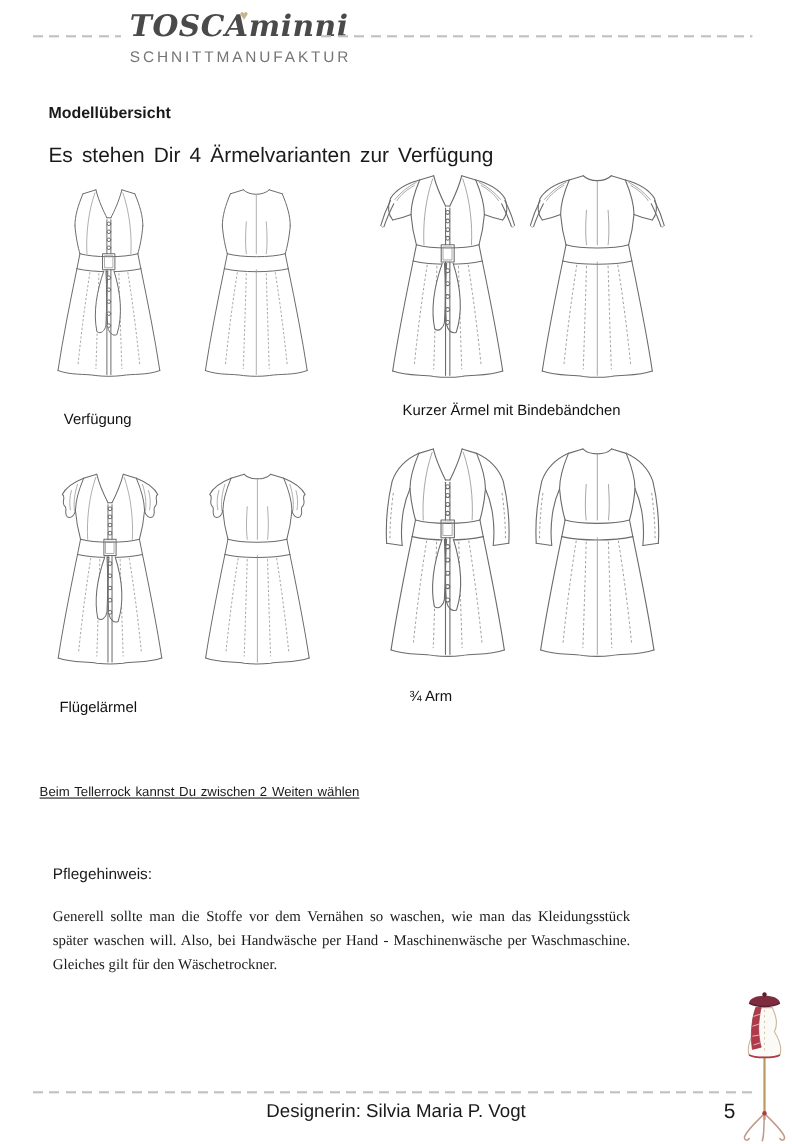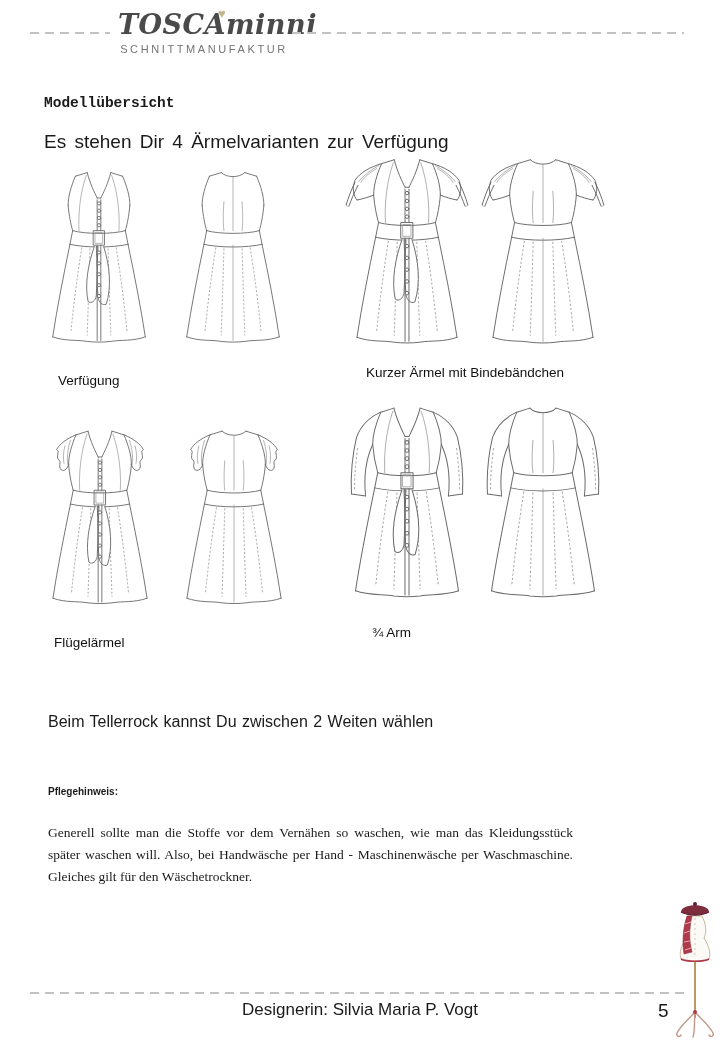--- a/index.html
+++ b/index.html
@@ -13,26 +13,26 @@
     position:relative;width:720px;height:1040px;margin:0 auto;background:#ffffff;
     font-family:"Liberation Sans",sans-serif;color:#1a1a1a;overflow:hidden;
   }
   
   .dash{height:2px;background:repeating-linear-gradient(90deg,var(--dash) 0 9px,transparent 9px 15px);position:absolute;}
   .dash-top-left{left:30px;top:32px;width:80px;}
   .dash-top-right{left:292px;top:32px;width:392px;}
   .logo{position:absolute;left:118px;top:8px;width:172px;text-align:center;color:var(--logo);}
   .logo-script{font-family:"DejaVu Serif",serif;font-style:italic;font-weight:bold;font-size:27px;line-height:34px;letter-spacing:0.5px;}
   .logo-heart{position:absolute;left:100px;top:-2px;font-size:13px;color:var(--heart);font-style:normal;}
-  .logo-sub{font-size:11px;letter-spacing:2.6px;color:#757575;margin-top:1px;}
+  .logo-sub{font-size:14px;letter-spacing:2.6px;color:#757575;margin-top:1px;}
   
-  .h-model{position:absolute;left:44px;top:95px;font-size:14.5px;font-weight:bold;font-family:Liberation Mono, monospace;}
+  .h-model{position:absolute;left:44px;top:95px;font-size:14.5px;font-weight:bold;}
   .intro{position:absolute;left:44px;top:131px;font-size:19px;word-spacing:3px;}
-  .skirt-note{position:absolute;left:48px;top:713px;font-size:16px;word-spacing:1px;}
-  .care-h{position:absolute;left:48px;top:786px;font-size:10px;font-weight:bold;}
+  .skirt-note{position:absolute;left:36px;top:713px;font-size:12px;word-spacing:1px;text-decoration:underline;}
+  .care-h{position:absolute;left:48px;top:786px;font-size:14px;font-weight:normal;}
   .care-t{position:absolute;left:48px;top:822px;width:525px;font-size:13.5px;line-height:22px;text-align:justify;font-family:Liberation Serif, serif;}
   
   .g{position:absolute;}
   .pair{display:flex;align-items:flex-start;}
   .fig-label{font-size:13.5px;color:#111;}
   .g1{left:40px;top:156px}  .g1 .pair{gap:16px} .g1 svg{width:118px;height:202px} .g1 .fig-label{margin:15px 0 0 18px}
   .g2{left:340px;top:148px} .g2 .pair{gap:2px}  .g2 svg{width:134px;height:206px} .g2 .fig-label{margin:11px 0 0 26px}
   .g3{left:40px;top:414px}  .g3 .pair{gap:14px} .g3 svg{width:120px;height:206px} .g3 .fig-label{margin:15px 0 0 14px}
   .g4{left:340px;top:396px} .g4 .pair{gap:2px}  .g4 svg{width:134px;height:212px} .g4 .fig-label{margin:17px 0 4px 32px}
   

